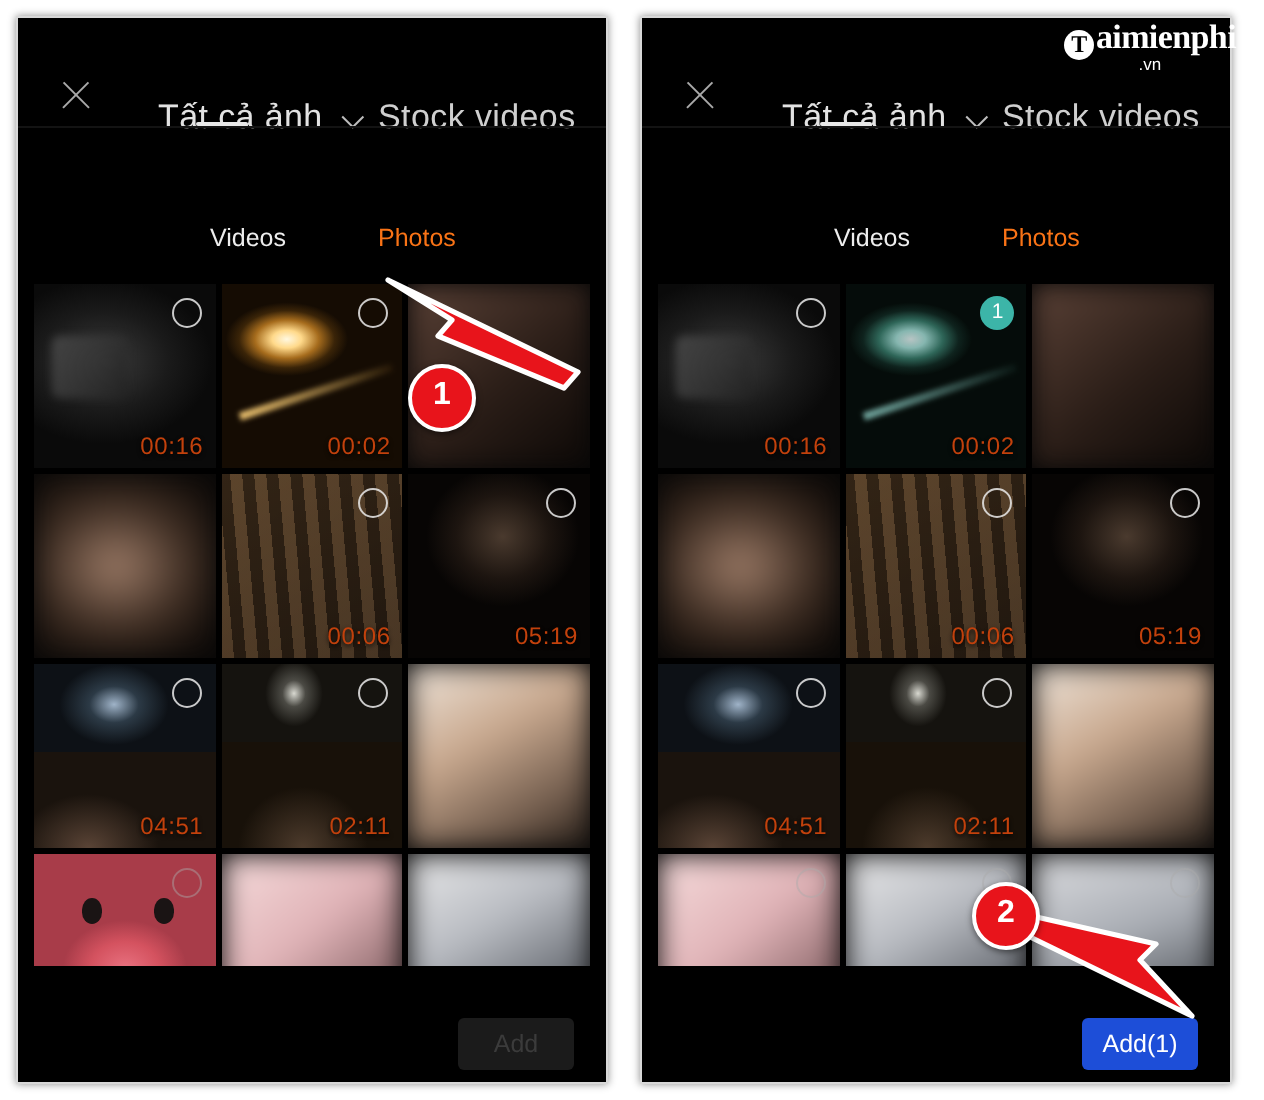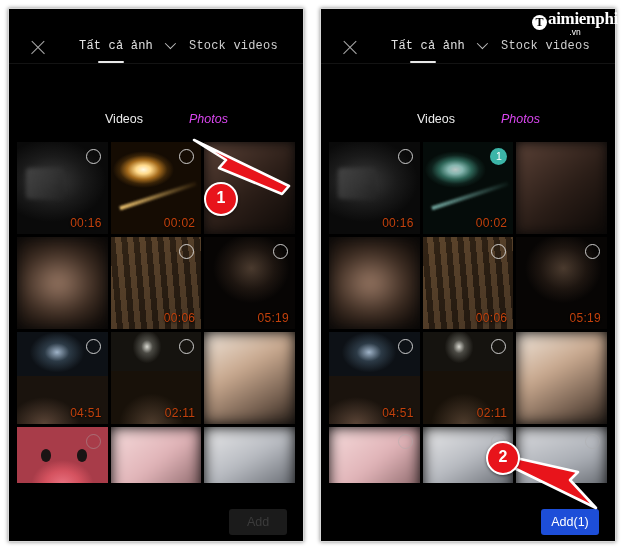--- a/index.html
+++ b/index.html
@@ -25,22 +25,22 @@
     opacity:.82;
   }
   .close-icon:before,.close-icon:after{
     content:"";position:absolute;left:0;top:8px;width:18px;height:1.4px;
     background:#cfcfcf;
   }
   .close-icon:before{transform:rotate(45deg);}
   .close-icon:after{transform:rotate(-45deg);}
 
   .tab-top{
-    position:absolute;top:30px;font-size:12px;color:#e2e2e2;
-    letter-spacing:.2px;white-space:nowrap;font-family:Liberation Mono, monospace;
+    position:absolute;top:40px;font-size:17px;color:#e2e2e2;
+    letter-spacing:.2px;white-space:nowrap;
   }
   .tab-top.album{left:70px;}
   .tab-top.stock{left:180px;color:#cfcfcf;}
   .chev{
     display:inline-block;width:7px;height:7px;margin-left:5px;
     border-right:1.3px solid #bdbdbd;border-bottom:1.3px solid #bdbdbd;
     transform:rotate(45deg) translateY(-2px);
   }
   .top-underline{
     position:absolute;left:89px;top:52px;width:26px;height:2px;
@@ -50,21 +50,21 @@
     position:absolute;left:0;top:54px;width:100%;height:1px;
     background:#131313;
   }
 
   
   .subtabs{position:relative;height:47px;margin-top:32px;}
   .subtab{
     position:absolute;top:17px;font-size:12.5px;white-space:nowrap;
   }
   .subtab.videos{left:96px;color:#ededed;}
-  .subtab.photos{left:180px;color:#d946ef;font-style:italic;}
+  .subtab.photos{left:180px;color:#f97316;}
 
   
   .grid{
     position:relative;display:grid;
     grid-template-columns:repeat(3,1fr);
     gap:3px;padding:0 8px;
     box-sizing:border-box;
   }
   .cell{
     position:relative;width:100%;height:92px;overflow:hidden;background:#070707;

